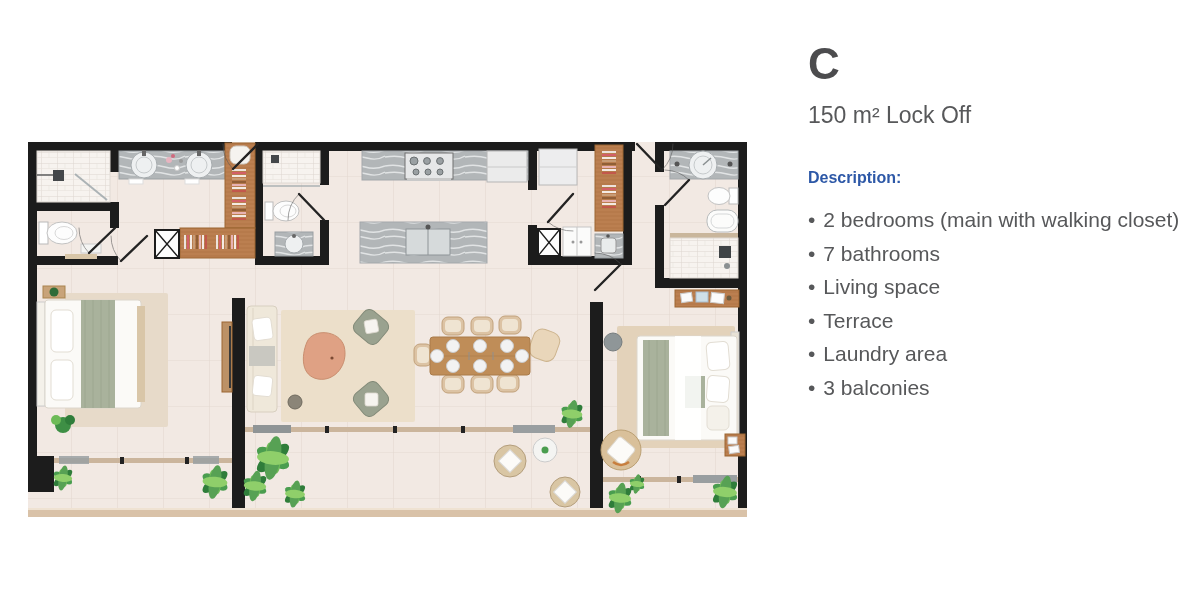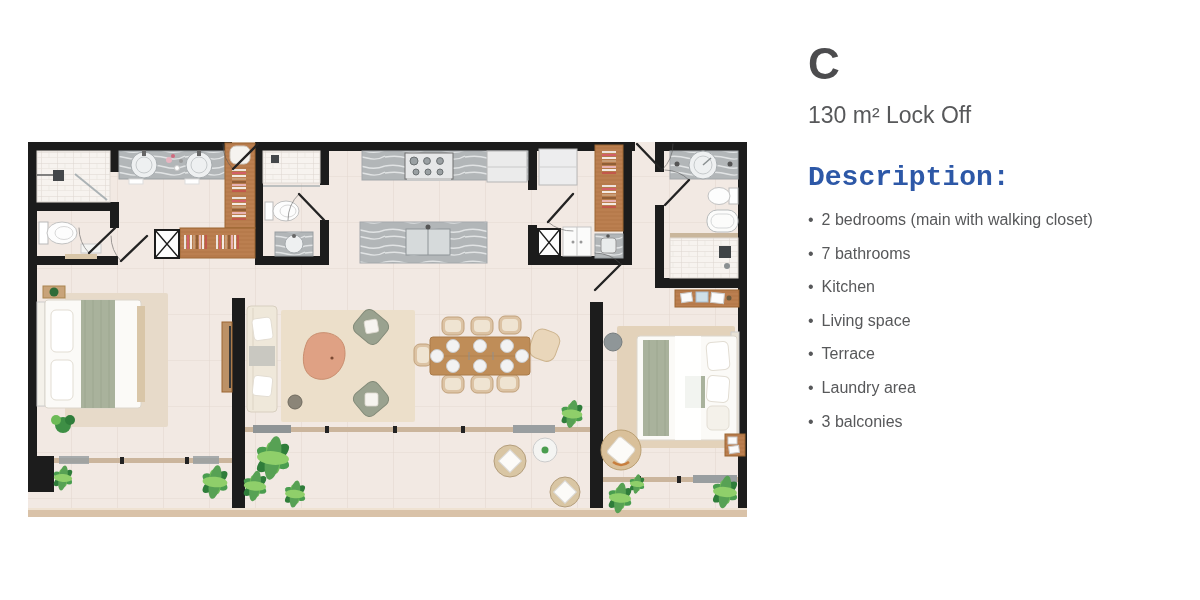--- a/index.html
+++ b/index.html
@@ -9,23 +9,23 @@
     width:1200px; height:600px; background:#ffffff; overflow:hidden;
     font-family:"Liberation Sans","DejaVu Sans",sans-serif; color:var(--text);
     position:relative;
   }
   .floorplan{ position:absolute; left:25px; top:130px; width:725px; height:387px; }
   .floorplan svg{ width:100%; height:100%; display:block; }
 
   .panel{ position:absolute; left:808px; top:42px; width:382px; }
   .unit-title{ font-size:44px; line-height:44px; font-weight:bold; color:#4c4c4e; margin:0; }
   .unit-area{ font-size:23px; line-height:26px; margin:16px 0 0 0; }
-  .desc-heading{ font-size:28px; line-height:26px; font-weight:bold; color:var(--accent); margin:37px 0 0 0;font-family:Liberation Mono, monospace; }
+  .desc-heading{ font-size:16px; line-height:26px; font-weight:bold; color:var(--accent); margin:37px 0 0 0; }
   .desc-list{ list-style:none; margin:12px 0 0 0; padding:0; }
-  .desc-list li{ font-size:16px; line-height:33.6px; }
+  .desc-list li{ font-size:21px; line-height:33.6px; }
   .desc-list li::before{ content:"\2022"; margin-right:8px; }
 </style>
 </head>
 <body>
 
 <div class="floorplan" aria-label="Top-view architectural floor plan of unit C">
 <svg viewBox="0 0 725 387" xmlns="http://www.w3.org/2000/svg">
   <defs>
     <pattern id="tile" width="46" height="46" patternUnits="userSpaceOnUse">
       <path d="M46 0H0V46" fill="none" stroke="#e4d9d1" stroke-width="1.2"></path>
@@ -359,24 +359,23 @@
     <line x1="548" y1="64" x2="523" y2="92"></line>
     <line x1="612" y1="14" x2="637" y2="40"></line>
     <line x1="640" y1="75" x2="664" y2="50"></line>
     <line x1="570" y1="160" x2="596" y2="134"></line>
   </g>
 </svg>
 </div>
 
 <div class="panel">
   <h1 class="unit-title">C</h1>
-  <p class="unit-area">130 m² Lock Off</p>
+  <p class="unit-area">150 m² Lock Off</p>
   <h2 class="desc-heading">Description:</h2>
   <ul class="desc-list">
     <li>2 bedrooms (main with walking closet)</li>
     <li>7 bathrooms</li>
-    <li>Kitchen</li>
     <li>Living space</li>
     <li>Terrace</li>
     <li>Laundry area</li>
     <li>3 balconies</li>
   </ul>
 </div>
 
 </body></html>

